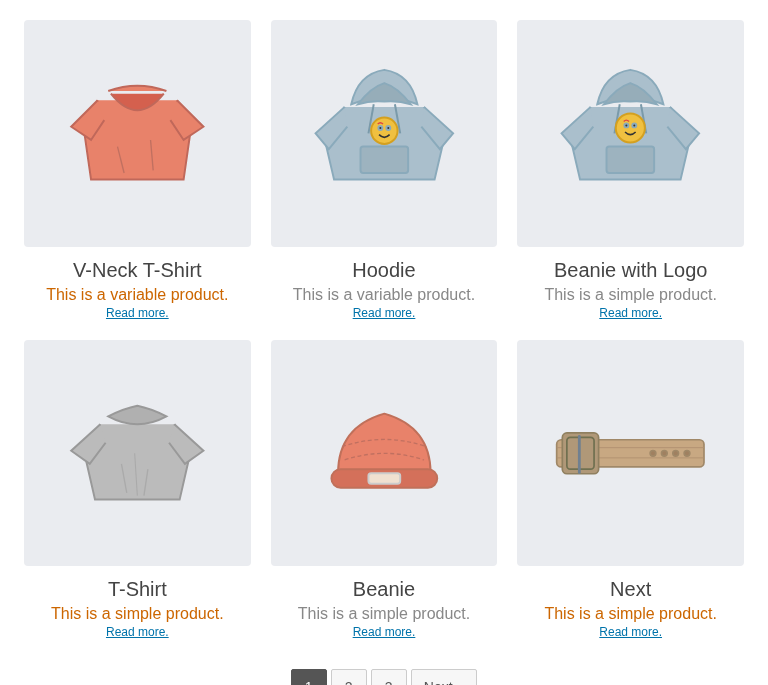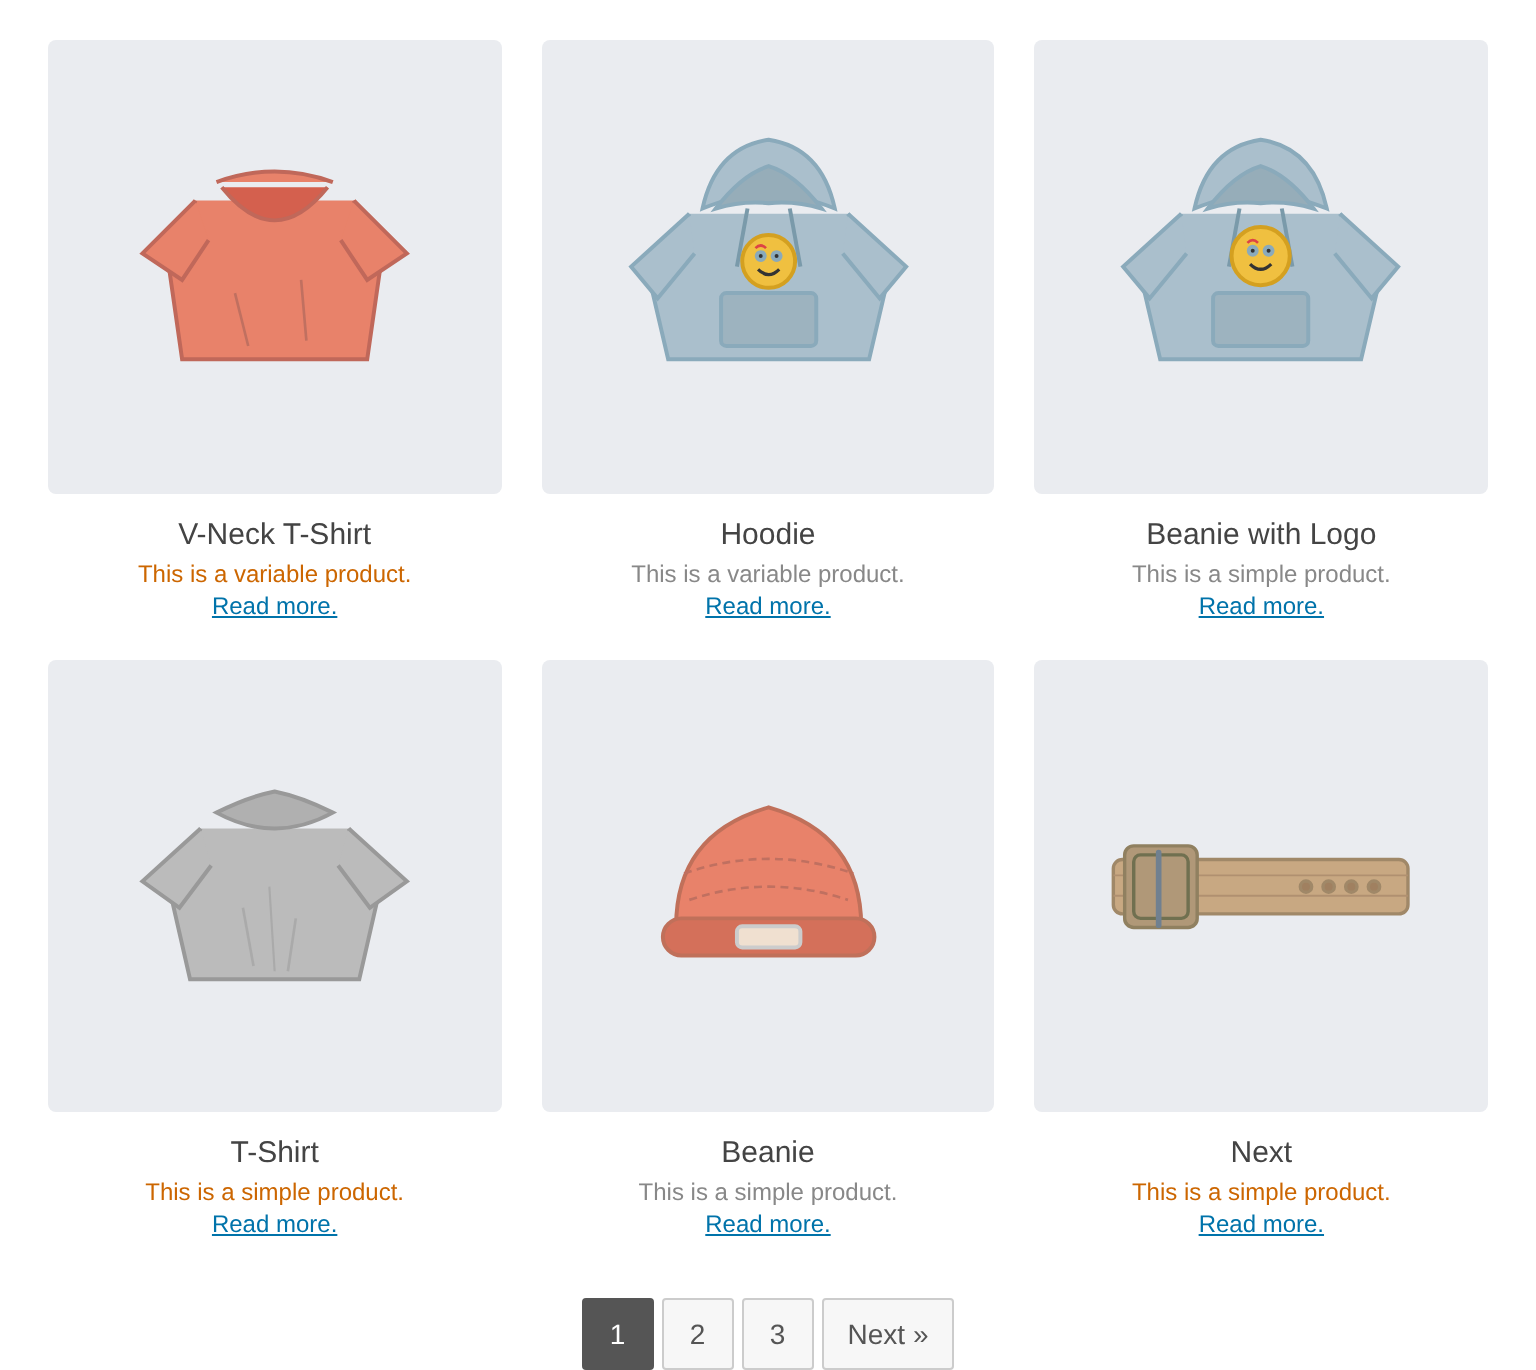--- a/index.html
+++ b/index.html
@@ -33,27 +33,27 @@
       align-items: center;
       justify-content: center;
       margin-bottom: 12px;
       overflow: hidden;
     }
     .product-image-container svg {
       width: 70%;
       height: 70%;
     }
     .product-name {
-      font-size: 15px;
+      font-size: 20px;
       color: #444;
       margin-bottom: 4px;
       text-align: center;
     }
     .product-type {
-      font-size: 12px;
+      font-size: 16px;
       color: #cc6600;
       text-align: center;
       margin-bottom: 2px;
     }
     .product-link {
       font-size: 12px;
       color: #0073aa;
       text-align: center;
       text-decoration: underline;
       cursor: pointer;

